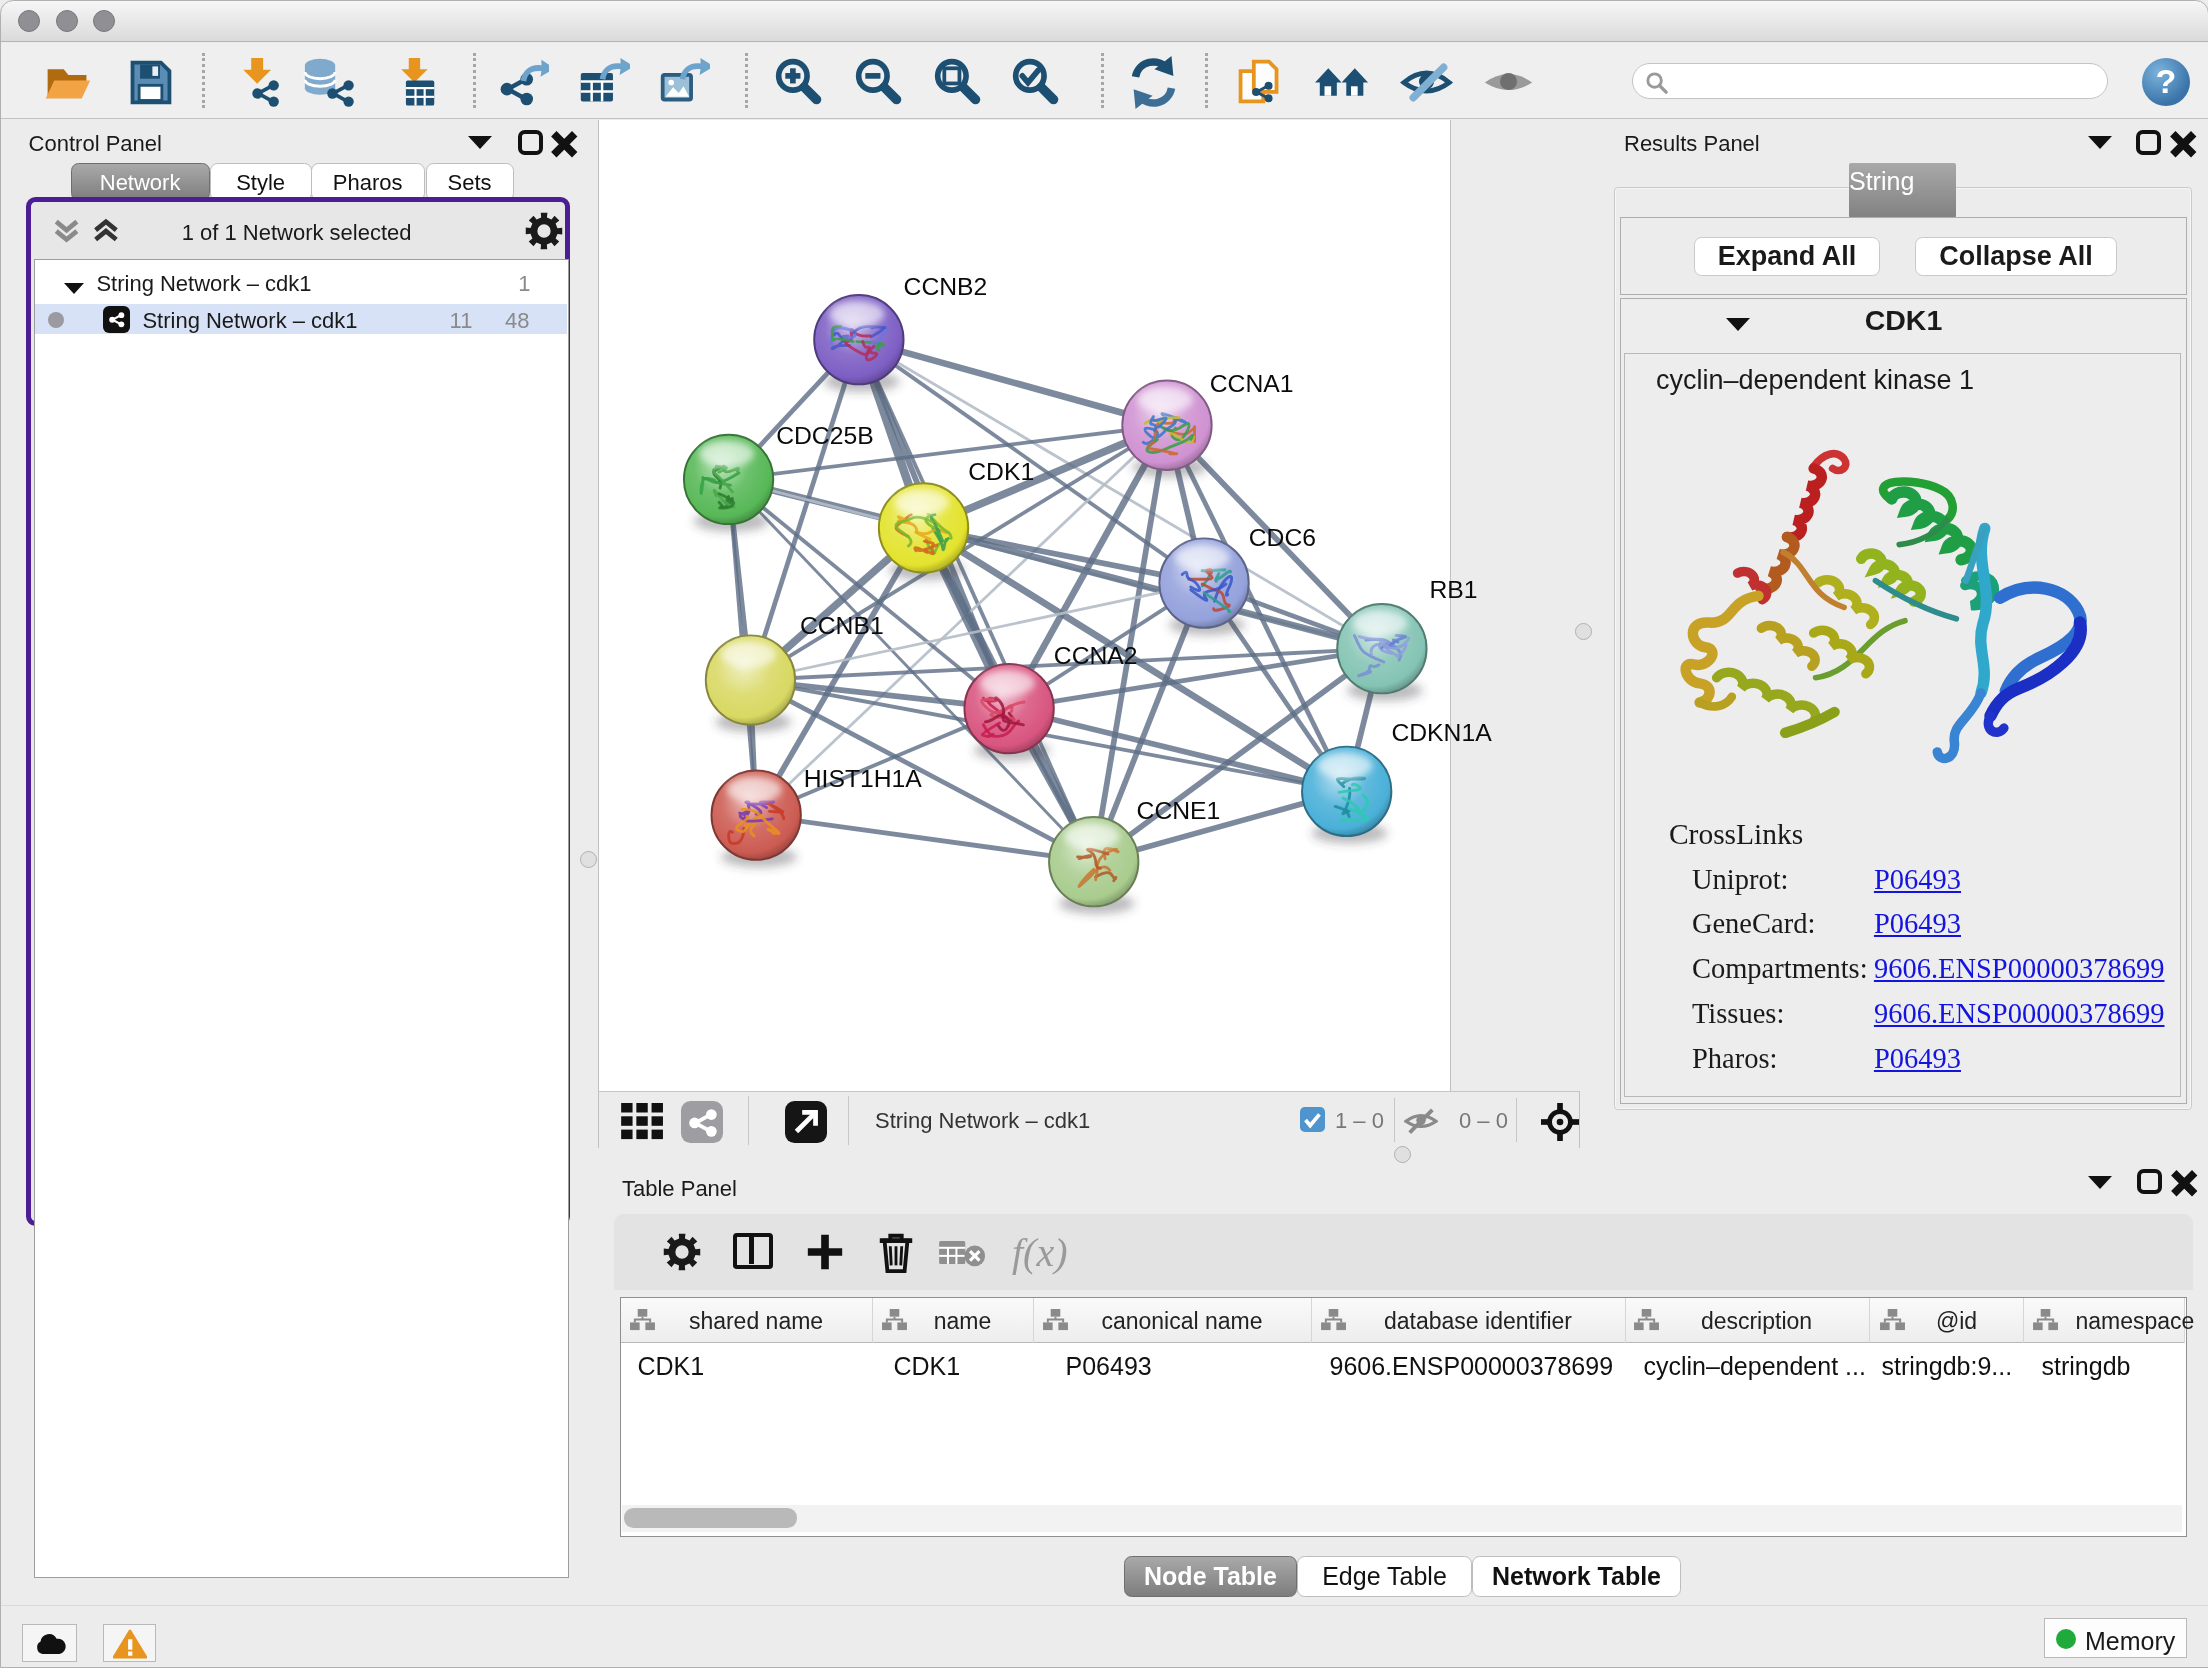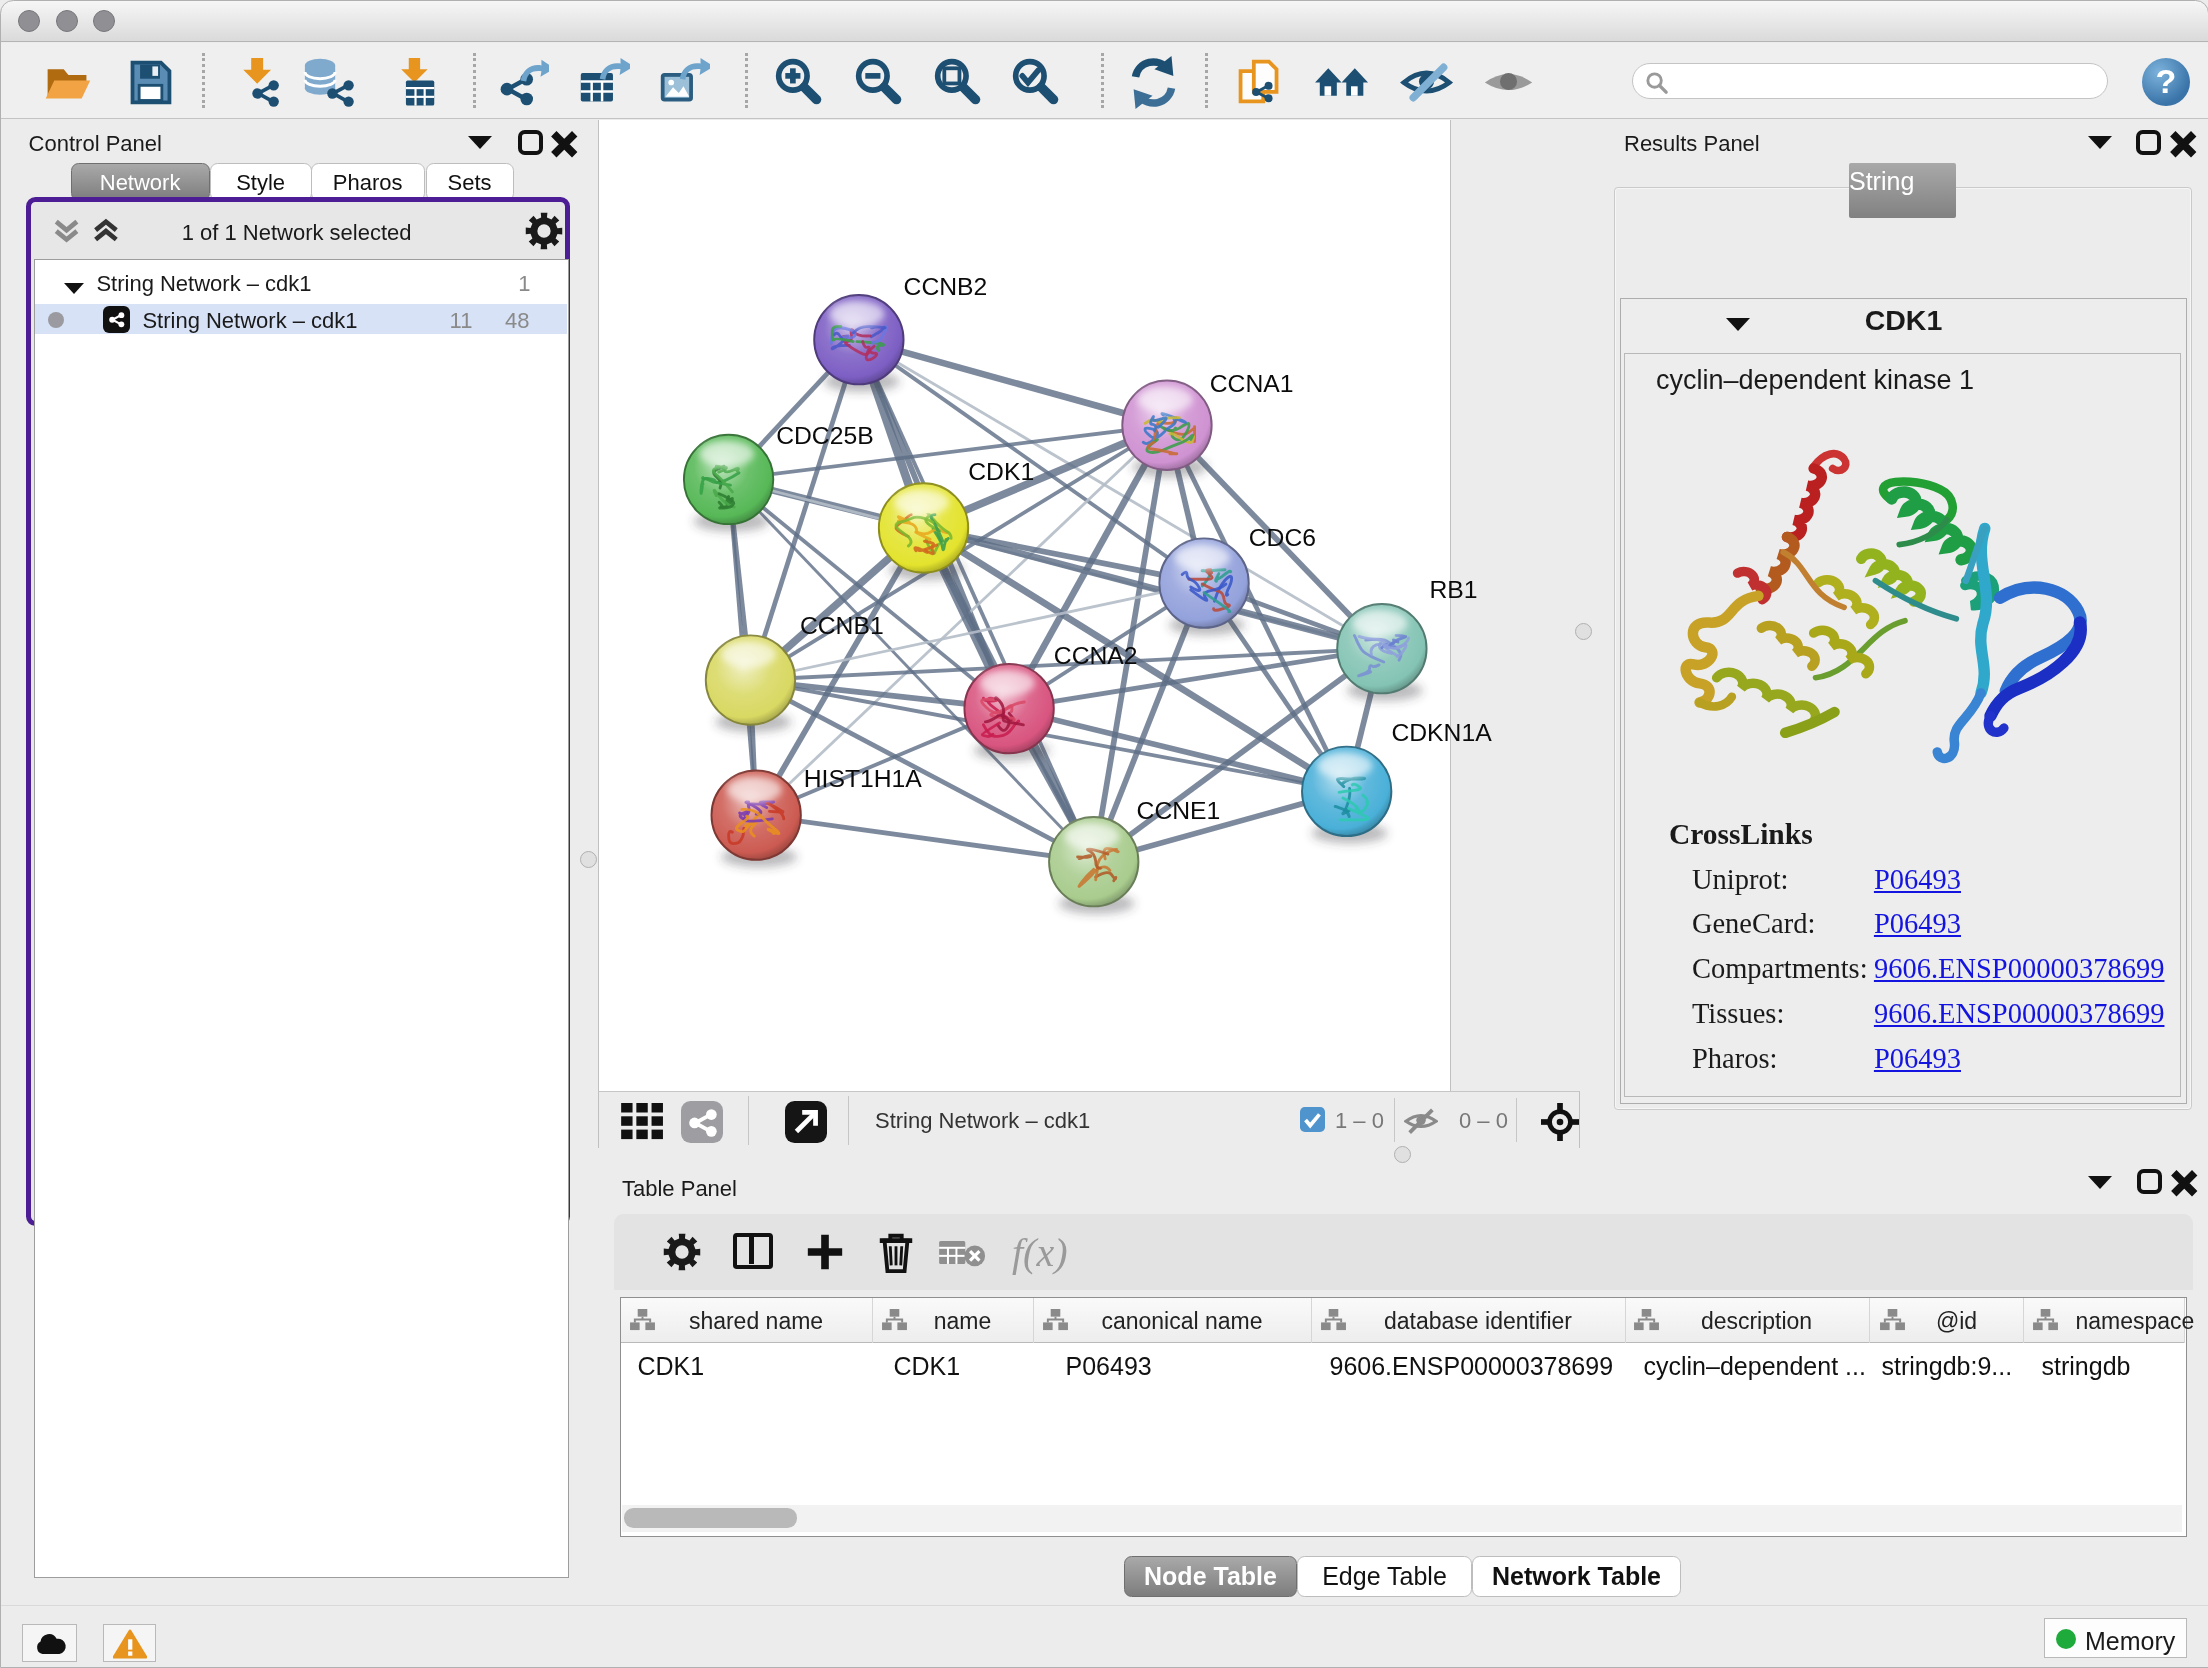--- a/index.html
+++ b/index.html
@@ -583,20 +583,24 @@
   </div>
 <div id="rpanel">
     <div class="ptitle" style="position:absolute;left:43px;top:10.5px">Results Panel</div>
     <div style="position:absolute;left:507px;top:16px;width:0;height:0;border-left:12.4px solid transparent;border-right:12.4px solid transparent;border-top:13.3px solid #111"></div>
     <div style="position:absolute;left:555px;top:9.5px;width:25px;height:25px;border:4.8px solid #111;border-radius:6.7px"></div>
     <svg style="position:absolute;left:588px;top:9.5px" width="28.5" height="28.5" viewBox="0 0 30 30">
       <path d="M4 4 L26 26 M26 4 L4 26" stroke="#111" stroke-width="8"></path>
     </svg>
     <div style="position:absolute;left:33px;top:67px;width:578px;height:923px;background:#ececec;border:1.9px solid #c9c9c9;border-radius:3.8px;box-shadow:inset 0 0 0 1px #f6f6f6"></div>
     <div style="position:absolute;left:268px;top:43px;width:107px;height:55px;background:linear-gradient(#a9a9a9,#818181);border-radius:2px;color:#fff;font-size:25px;text-align:left;line-height:37px">String</div>
+    <div style="position:absolute;left:39px;top:97px;width:567px;height:78px;border:1.9px solid #adadad;background:#ececec">
+      <div style="position:absolute;left:73px;top:19px;width:186px;height:39px;background:#fff;border:1px solid #c9c9c9;border-radius:7.6px;font-size:27px;font-weight:bold;text-align:center;line-height:37px">Expand All</div>
+      <div style="position:absolute;left:294px;top:19px;width:202px;height:39px;background:#fff;border:1px solid #c9c9c9;border-radius:7.6px;font-size:27px;font-weight:bold;text-align:center;line-height:37px">Collapse All</div>
+    </div>
     <div style="position:absolute;left:39px;top:178px;width:567px;height:806px;border:1.9px solid #adadad;background:#ededed">
       <div style="position:absolute;left:105px;top:19px;width:0;height:0;border-left:12.4px solid transparent;border-right:12.4px solid transparent;border-top:13.3px solid #111"></div>
       <div style="position:absolute;left:0px;top:4.8px;width:100%;text-align:center;font-size:28.5px;font-weight:bold">CDK1</div>
       <div style="position:absolute;left:2.9px;top:54px;width:557px;height:744px;border:1px solid #b8b8b8;background:#ededed">
         <div style="position:absolute;left:31px;top:11.4px;font-size:27px">cyclin–dependent kinase 1</div>
         <svg id="ribbon" style="position:absolute;left:46px;top:84px" width="466" height="371" viewBox="0 0 490 390">
           <path d="M150,30 C160,16 174,12 182,22 C188,30 178,38 170,32" fill="none" stroke="#cc3333" stroke-width="8" stroke-linecap="round"></path>
           <path d="M150,32 a12,9.36 0 1 1 -7.0,18.0 a12,9.36 0 1 1 -7.0,18.0 a12,9.36 0 1 1 -7.0,18.0 a12,9.36 0 1 1 -7.0,18.0" fill="none" stroke="#bb2020" stroke-width="11" stroke-linecap="round"></path>
           <path d="M122,104 a11,8.58 0 1 1 -9.3,18.0 a11,8.58 0 1 1 -9.3,18.0 a11,8.58 0 1 1 -9.3,18.0" fill="none" stroke="#b35a1f" stroke-width="11" stroke-linecap="round"></path>
           <path d="M70,142 a9,7.0200000000000005 0 1 1 13.0,14.0 a9,7.0200000000000005 0 1 1 13.0,14.0" fill="none" stroke="#c03030" stroke-width="10" stroke-linecap="round"></path>
@@ -615,21 +619,21 @@
           <path d="M336,292 C328,307 343,315 350,305" fill="none" stroke="#2233cc" stroke-width="10" stroke-linecap="round"></path>
           <path d="M326,268 C316,295 295,300 298,320 C300,338 282,342 280,330" fill="none" stroke="#3a84d4" stroke-width="10" stroke-linecap="round"></path>
           <path d="M290,86 C280,100 260,110 240,112" fill="none" stroke="#2e8c4a" stroke-width="6" stroke-linecap="round"></path>
           <path d="M310,150 C318,130 322,112 330,95" fill="none" stroke="#3aa0c0" stroke-width="7" stroke-linecap="round"></path>
           <path d="M152,252 C196,246 206,202 246,192" fill="none" stroke="#6a9e2e" stroke-width="6" stroke-linecap="round"></path>
           <path d="M215,150 C245,170 270,182 300,190" fill="none" stroke="#2e8c8c" stroke-width="6" stroke-linecap="round"></path>
           <path d="M150,205 a10,7.800000000000001 0 1 1 18.3,14.3 a10,7.800000000000001 0 1 1 18.3,14.3 a10,7.800000000000001 0 1 1 18.3,14.3" fill="none" stroke="#a8a818" stroke-width="10" stroke-linecap="round"></path>
           <path d="M95,200 a10,7.800000000000001 0 1 1 17.7,13.3 a10,7.800000000000001 0 1 1 17.7,13.3 a10,7.800000000000001 0 1 1 17.7,13.3" fill="none" stroke="#b8a020" stroke-width="10" stroke-linecap="round"></path>
           <path d="M118,120 C146,134 142,164 182,178" fill="none" stroke="#c08030" stroke-width="6" stroke-linecap="round"></path>
         </svg>
-        <div class="serif" style="position:absolute;left:44px;top:464px;font-size:29.5px;font-weight:bold">CrossLinks</div>
+        <div class="serif" style="position:absolute;left:44px;top:464px;font-size:29.5px;font-weight:normal">CrossLinks</div>
         <div class="serif" style="position:absolute;left:67px;top:510px;font-size:28.5px">Uniprot:</div>
         <div class="serif" style="position:absolute;left:249px;top:510px;font-size:28.5px"><a class="lnk">P06493</a></div>
         <div class="serif" style="position:absolute;left:67px;top:554px;font-size:28.5px">GeneCard:</div>
         <div class="serif" style="position:absolute;left:249px;top:554px;font-size:28.5px"><a class="lnk">P06493</a></div>
         <div class="serif" style="position:absolute;left:67px;top:599px;font-size:28.5px">Compartments:</div>
         <div class="serif" style="position:absolute;left:249px;top:599px;font-size:28.5px"><a class="lnk">9606.ENSP00000378699</a></div>
         <div class="serif" style="position:absolute;left:67px;top:644px;font-size:28.5px">Tissues:</div>
         <div class="serif" style="position:absolute;left:249px;top:644px;font-size:28.5px"><a class="lnk">9606.ENSP00000378699</a></div>
         <div class="serif" style="position:absolute;left:67px;top:689px;font-size:28.5px">Pharos:</div>
         <div class="serif" style="position:absolute;left:249px;top:689px;font-size:28.5px"><a class="lnk">P06493</a></div>

